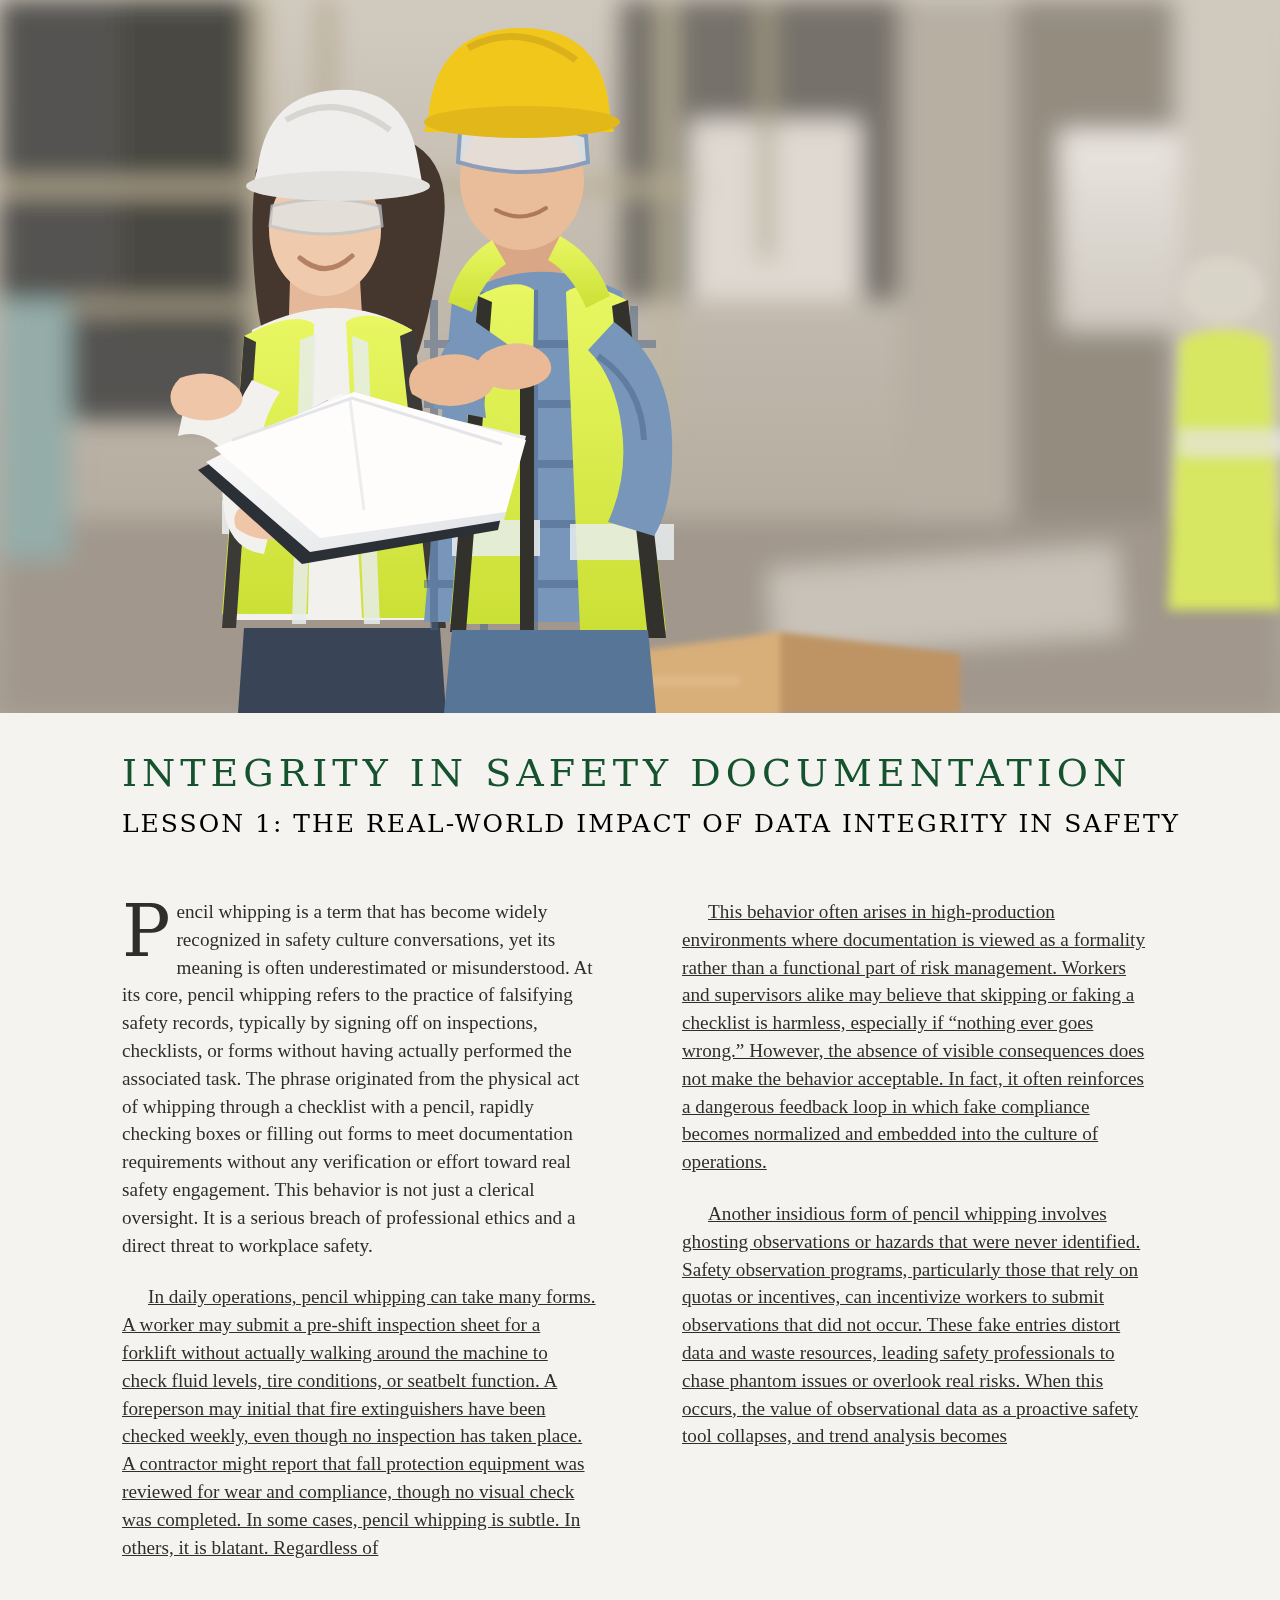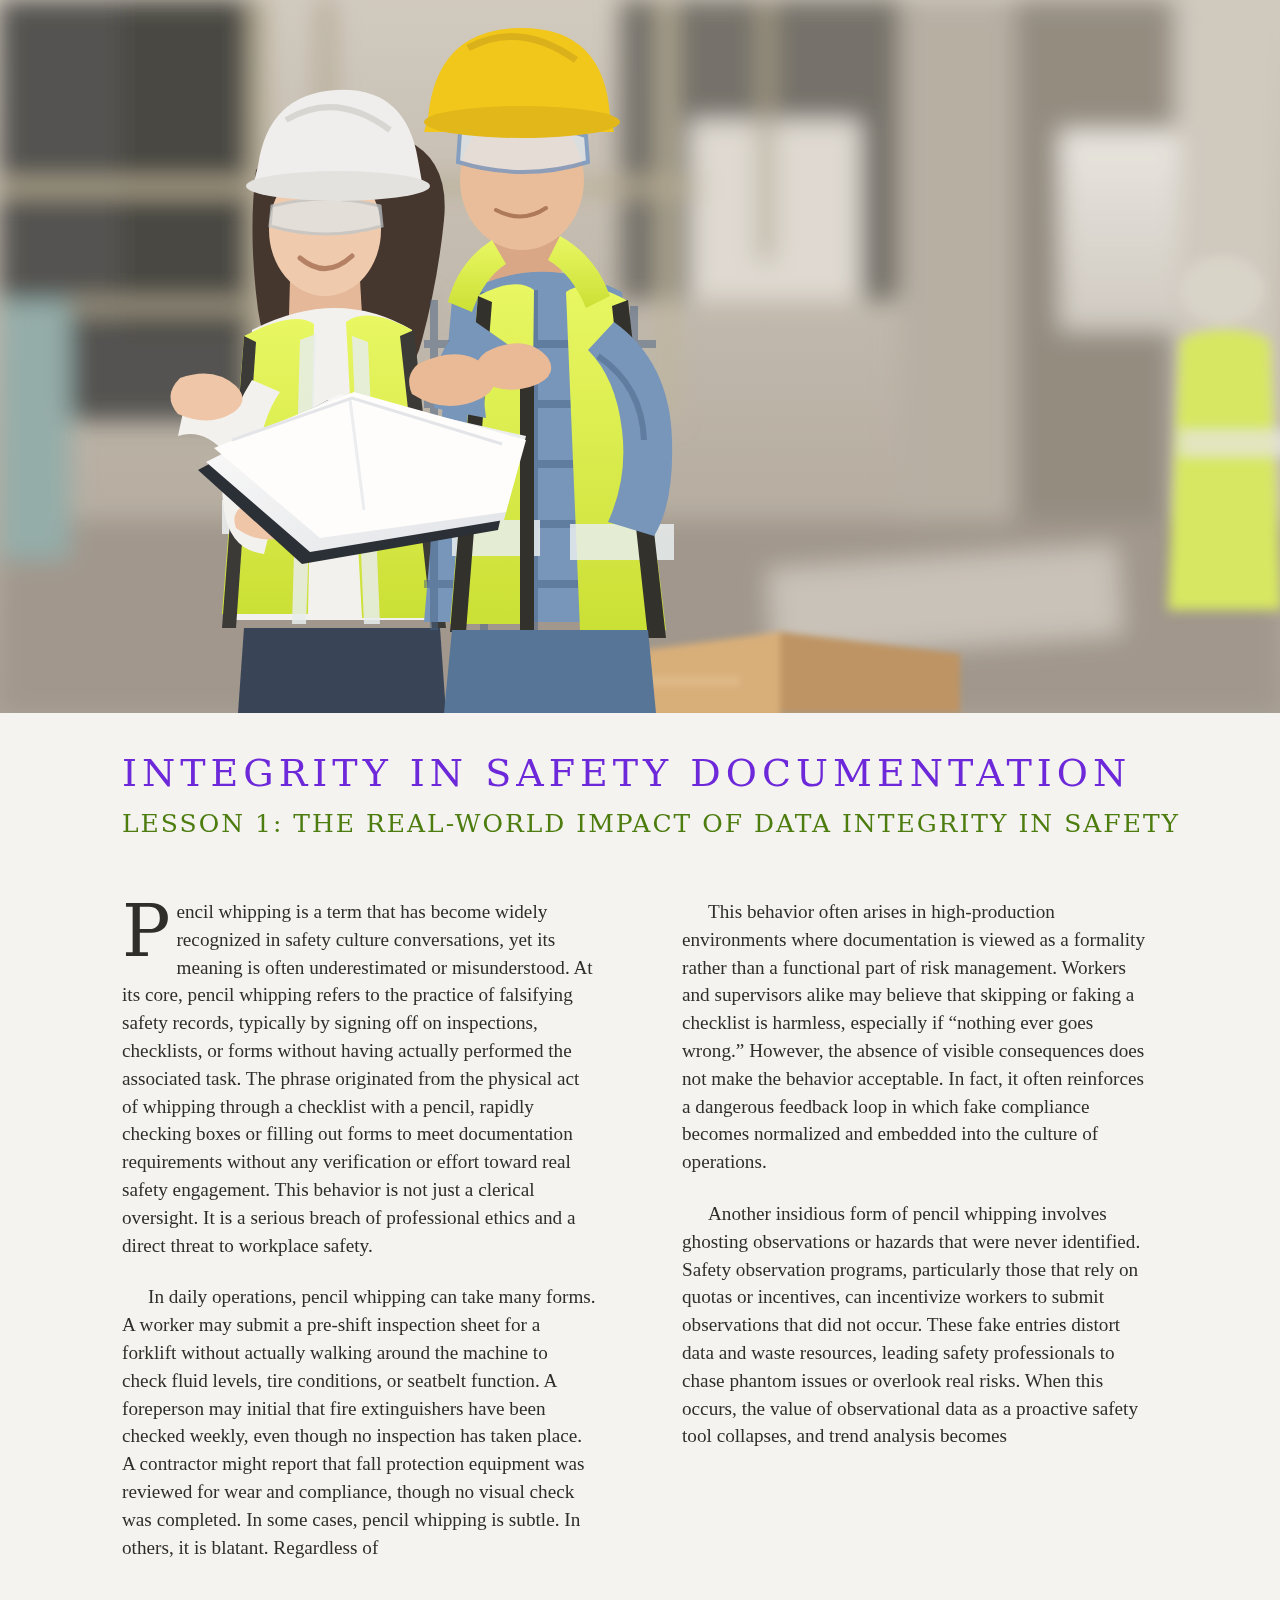--- a/index.html
+++ b/index.html
@@ -38,30 +38,30 @@
 
   
   .titles {
     padding: 38px 0 0 122px;
   }
   .doc-title {
     font-family: "DejaVu Serif", serif;
     font-weight: 400;
     font-size: 38px;
     letter-spacing: 5.0px;
-    color: #6d28d9;
+    color: #14532d;
     margin: 0;
     white-space: nowrap;
   }
   .doc-subtitle {
     font-family: "DejaVu Serif", serif;
     font-weight: 400;
     font-size: 25px;
     letter-spacing: 2.0px;
-    color: #4d7c0f;
+    color: #000000;
     margin: 14px 0 0 0;
     white-space: nowrap;
   }
 
   
   .columns {
     display: flex;
     gap: 86px;
     padding: 60px 122px 0 122px;
     box-sizing: border-box;
@@ -74,20 +74,21 @@
     margin: 0 0 24px 0;
     font-family: "Liberation Serif", serif;
     font-size: 19.2px;
     line-height: 27.8px;
     color: #2f2e2b;
     text-align: left;
     hyphens: none;
   }
   .col p.indent {
     text-indent: 26px;
+    text-decoration: underline;
   }
   .dropcap-para {
     position: relative;
   }
   .dropcap {
     float: left;
     font-family: "DejaVu Serif", serif;
     font-size: 72px;
     line-height: 58px;
     padding: 4px 6px 0 0;

